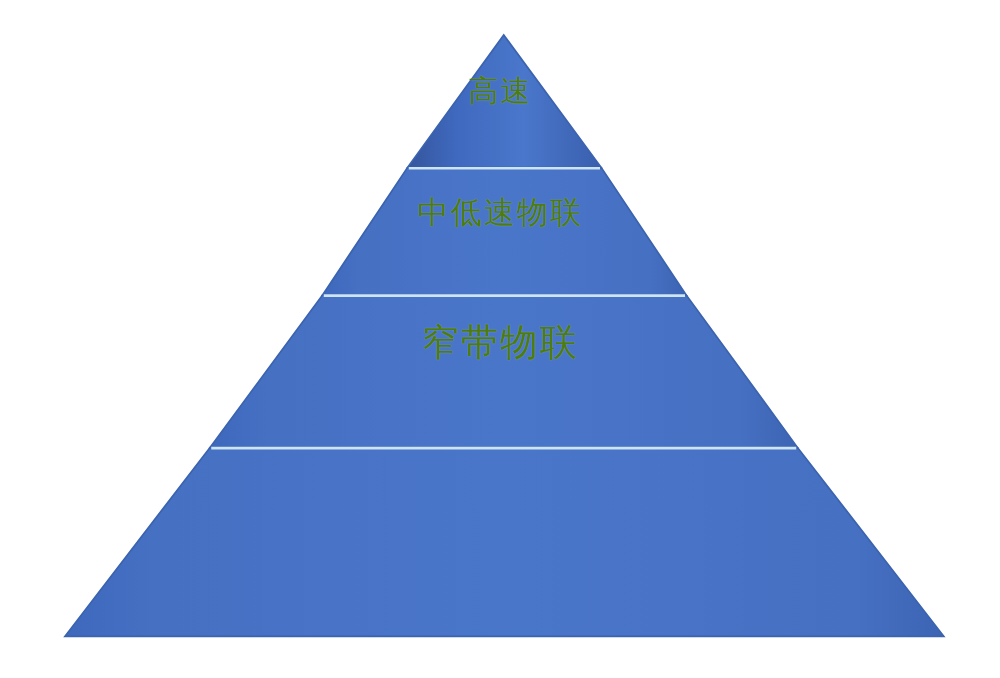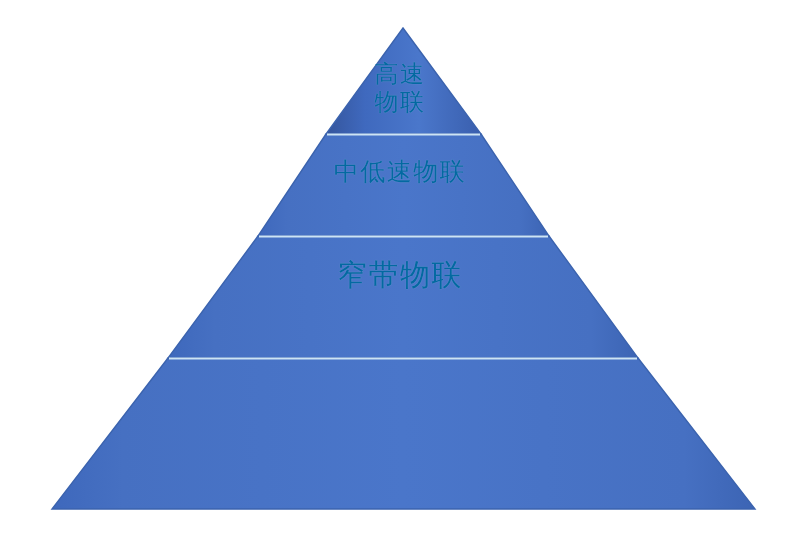--- a/index.html
+++ b/index.html
@@ -25,35 +25,35 @@
     top: 0;
     width: 800px;
     height: 542px;
     display: block;
   }
   .tier-label {
     position: absolute;
     left: 0;
     width: 800px;
     text-align: center;
-    color: #0369a1;
+    color: #4d7c0f;
     line-height: 1.16;
     letter-spacing: 1.5px;
     font-weight: 400;
     text-shadow: 0 0 1px rgba(255,255,255,0.35);
     white-space: nowrap;
     pointer-events: none;
   }
   .tier-label .line {
     display: block;
   }
   
   #tier-1-label { top: 60px;  font-size: 24px; }
   
-  #tier-2-label { top: 157px; font-size: 25px; }
+  #tier-2-label { top: 157px; font-size: 25px; font-family: Liberation Mono, monospace; }
   
   #tier-3-label { top: 258px; font-size: 30px; }
   
   #tier-4-label { top: 386px; font-size: 27px; }
 </style>
 </head>
 <body>
 
 <div id="stage">
 
@@ -82,21 +82,20 @@
 
     <polygon points="403,28 481,134 326,134" fill="url(#apexShade)" stroke="#3B63AE" stroke-width="1.4"></polygon>
 
     <line x1="327" y1="134.5" x2="480" y2="134.5" stroke="#CDE4F4" stroke-width="2"></line>
     <line x1="259" y1="236.5" x2="548" y2="236.5" stroke="#CDE4F4" stroke-width="2.2"></line>
     <line x1="169" y1="358.5" x2="637" y2="358.5" stroke="#CDE4F4" stroke-width="2.2"></line>
   </svg>
 
   <div class="tier-label" id="tier-1-label">
     <span class="line">高速</span>
-    <span class="line">物联</span>
   </div>
 
   <div class="tier-label" id="tier-2-label">
     <span class="line">中低速物联</span>
   </div>
 
   <div class="tier-label" id="tier-3-label">
     <span class="line">窄带物联</span>
   </div>
 

